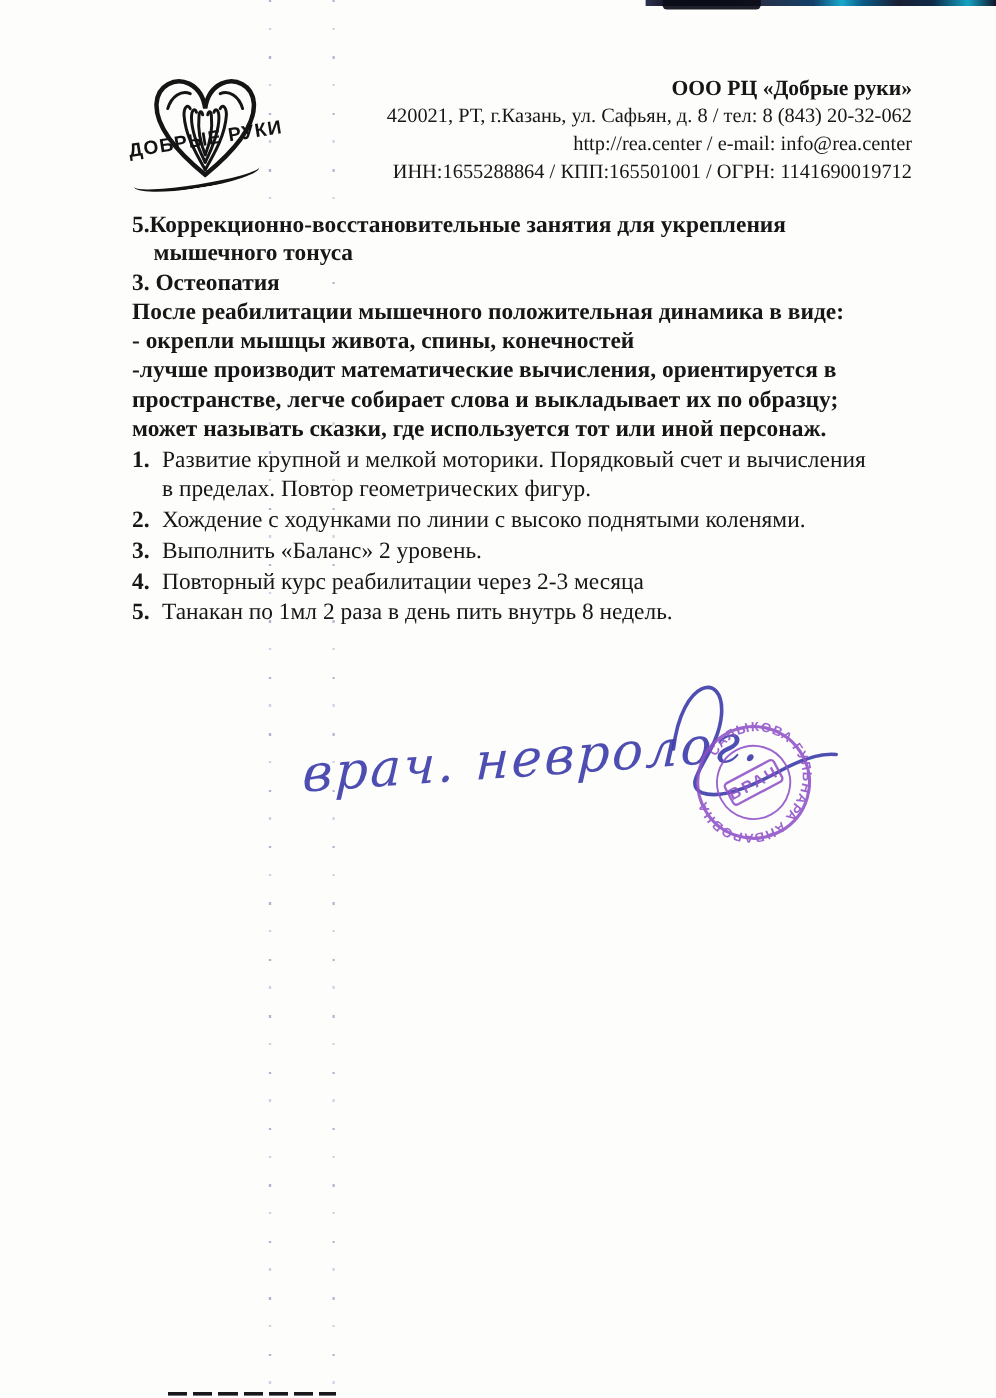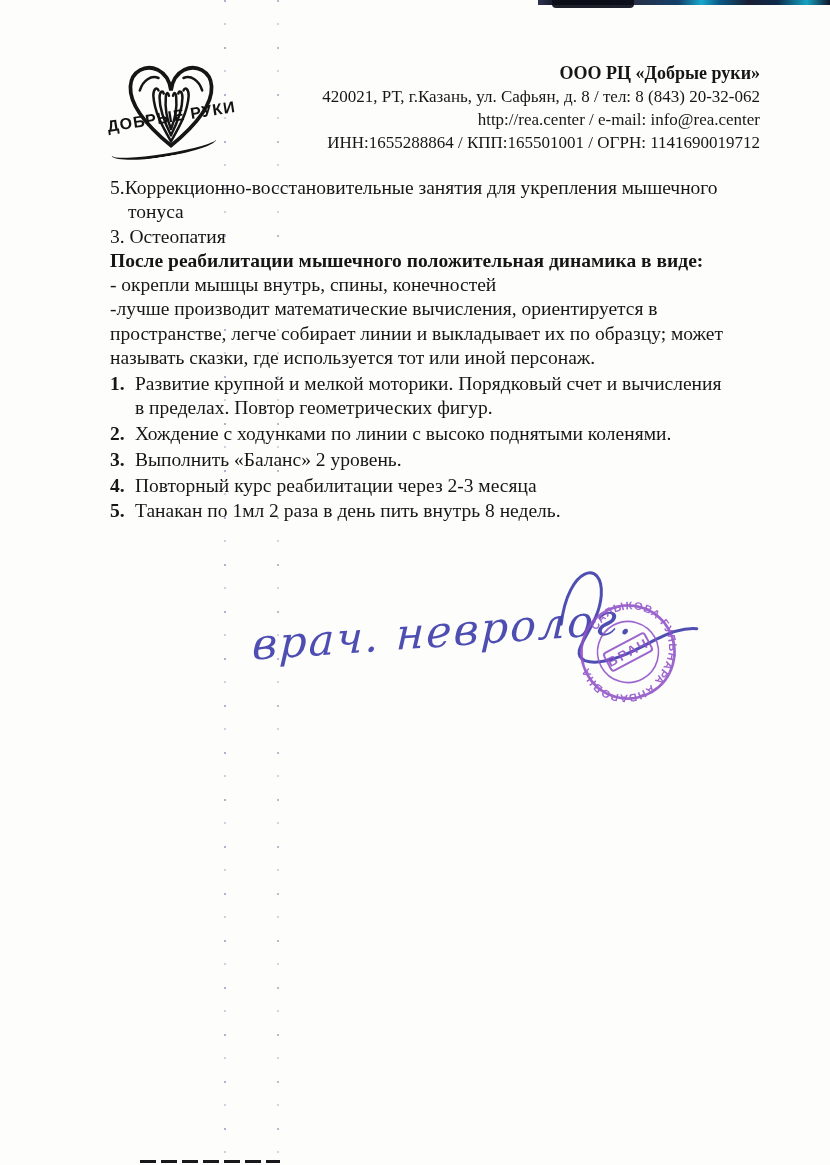--- a/index.html
+++ b/index.html
@@ -48,21 +48,21 @@
   .header-text{
     position:absolute;top:62px;right:70px;text-align:right;
     font-size:17px;line-height:23px;color:#161616;white-space:nowrap;margin-left:25px;
   }
   .header-text .org{font-weight:bold;font-size:18px;}
   
   .content{
     position:absolute;left:110px;top:176px;width:622px;
     font-size:19.5px;line-height:24.3px;color:#161616;
   }
-  .content p{margin:0;}
+  .content p{margin:0;font-weight:bold;}
   .hang{padding-left:18px;text-indent:-18px;}
   .bold-head{font-weight:bold;margin:0;}
   .rec{display:flex;margin-top:1.5px;}
   .rec-num{flex:none;width:25px;font-weight:bold;}
   .rec-text{flex:1;}
   
   .signature{position:absolute;left:258px;top:580px;width:440px;height:130px;pointer-events:none;}
   .signature svg{overflow:visible;}
   .sig-text{
     font-family:"DejaVu Serif","Liberation Serif",serif;
@@ -118,22 +118,22 @@
     <div class="org">ООО РЦ «Добрые руки»</div>
     <div>420021, РТ, г.Казань, ул. Сафьян, д. 8 /  тел: 8 (843) 20-32-062</div>
     <div>http://rea.center / e-mail: info@rea.center</div>
     <div>ИНН:1655288864 / КПП:165501001 / ОГРН: 1141690019712</div>
   </div>
 
   <div class="content">
     <p class="hang">5.Коррекционно-восстановительные занятия для укрепления мышечного тонуса</p>
     <p>3. Остеопатия</p>
     <p class="bold-head">После реабилитации мышечного положительная динамика в виде:</p>
-    <p>- окрепли мышцы внутрь, спины, конечностей</p>
-    <p>-лучше производит математические вычисления, ориентируется в пространстве, легче собирает линии и выкладывает их по образцу; может называть сказки, где используется тот или иной персонаж.</p>
+    <p>- окрепли мышцы живота, спины, конечностей</p>
+    <p>-лучше производит математические вычисления, ориентируется в пространстве, легче собирает слова и выкладывает их по образцу; может называть сказки, где используется тот или иной персонаж.</p>
 
     <div class="rec">
       <span class="rec-num">1.</span>
       <span class="rec-text">Развитие крупной и мелкой моторики. Порядковый счет и вычисления в пределах. Повтор геометрических фигур.</span>
     </div>
     <div class="rec">
       <span class="rec-num">2.</span>
       <span class="rec-text">Хождение с ходунками по линии с высоко поднятыми коленями.</span>
     </div>
     <div class="rec">

